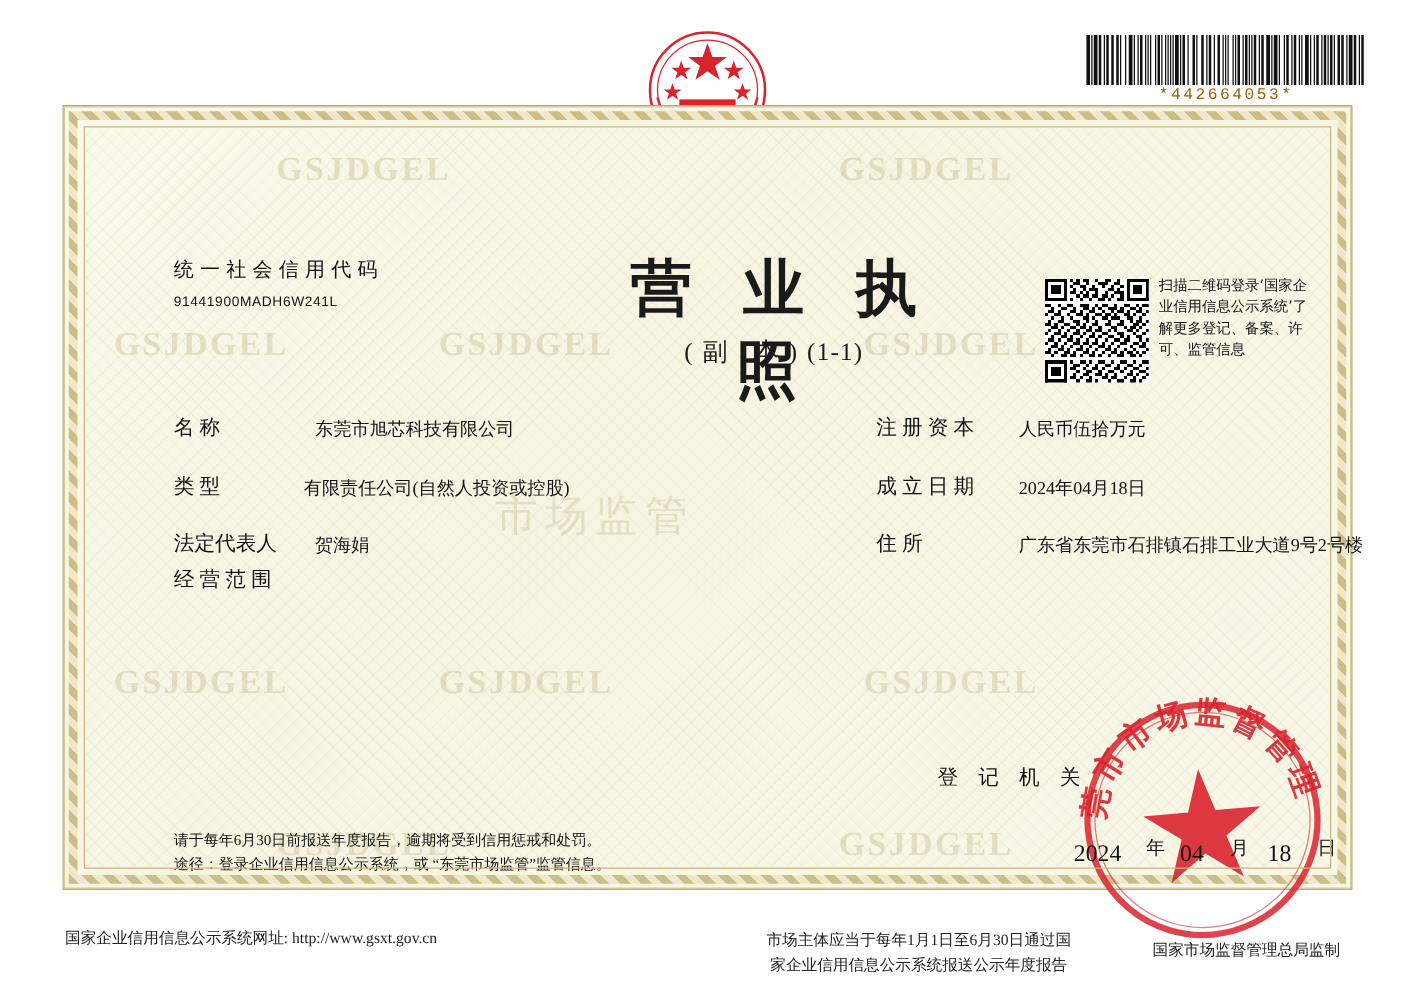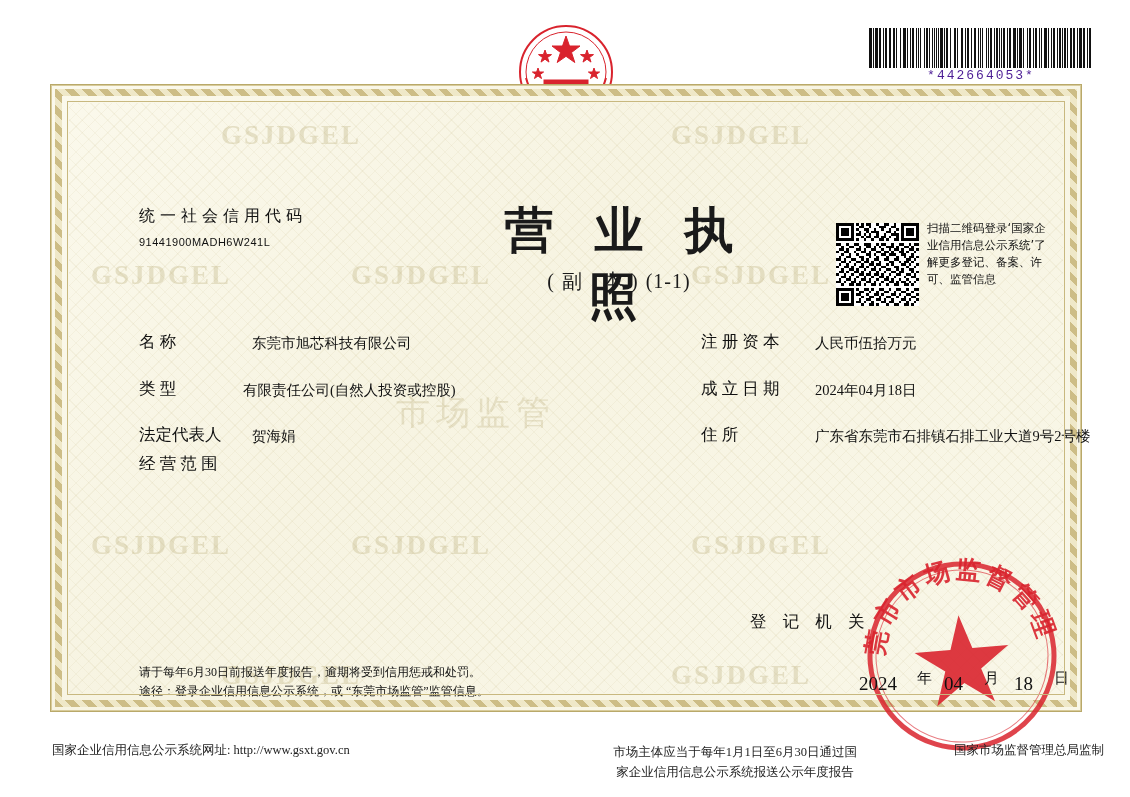--- a/index.html
+++ b/index.html
@@ -16,21 +16,21 @@
 
   
   .barcode{
     position:absolute; left:869px; top:28px; width:224px; height:40px;
     display:flex; align-items:flex-end; gap:0px; overflow:hidden;
   }
   .barcode i{display:block;background:#111;height:40px;}
   .barcode-text{
     position:absolute;left:869px;top:68px;width:224px;
     text-align:center;font-family:"Liberation Mono",monospace;
-    font-size:13px;letter-spacing:2px;color:#4c1d95;
+    font-size:13px;letter-spacing:2px;color:#a16207;
   }
 
   
   .emblem{
     position:absolute; left:516px; top:20px; width:100px; height:112px;
   }
 
   
   .cert{
     position:absolute; left:50px; top:84px; width:1030px; height:626px;
@@ -138,21 +138,21 @@
     position:absolute;left:70px;top:560px;width:480px;
     font-size:12px;line-height:19px;color:#111;
   }
 
   
   .bottom{
     position:absolute;top:742px;left:0;width:1130px;font-size:12.5px;color:#222;
   }
   .bottom .left{position:absolute;left:52px;top:0;}
   .bottom .center{position:absolute;left:565px;top:0;width:340px;text-align:center;line-height:20px;}
-  .bottom .right{position:absolute;left:922px;top:0;margin-left:32px;}
+  .bottom .right{position:absolute;left:922px;top:10px;}
 </style>
 </head>
 <body>
 
 <div class="page">
 
   <div class="barcode" id="barcode">
       <i style="width: 3px; margin-right: 1px;"></i>
       <i style="width: 1px; margin-right: 1px;"></i>
       <i style="width: 3px; margin-right: 1px;"></i>

